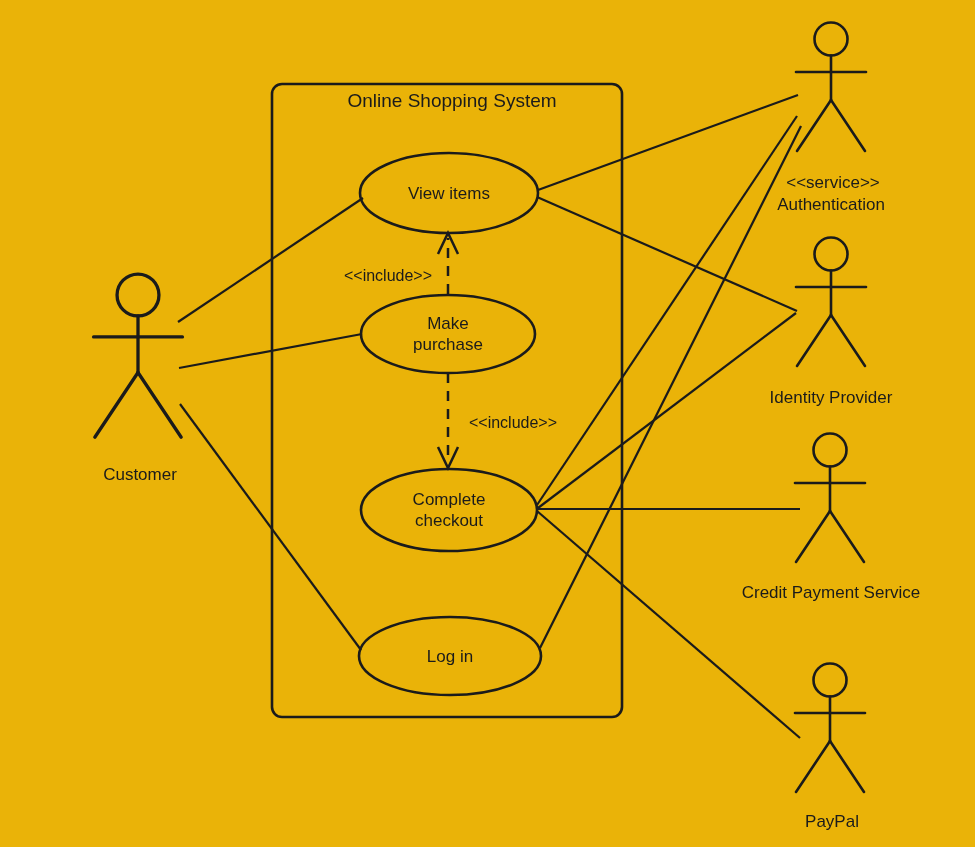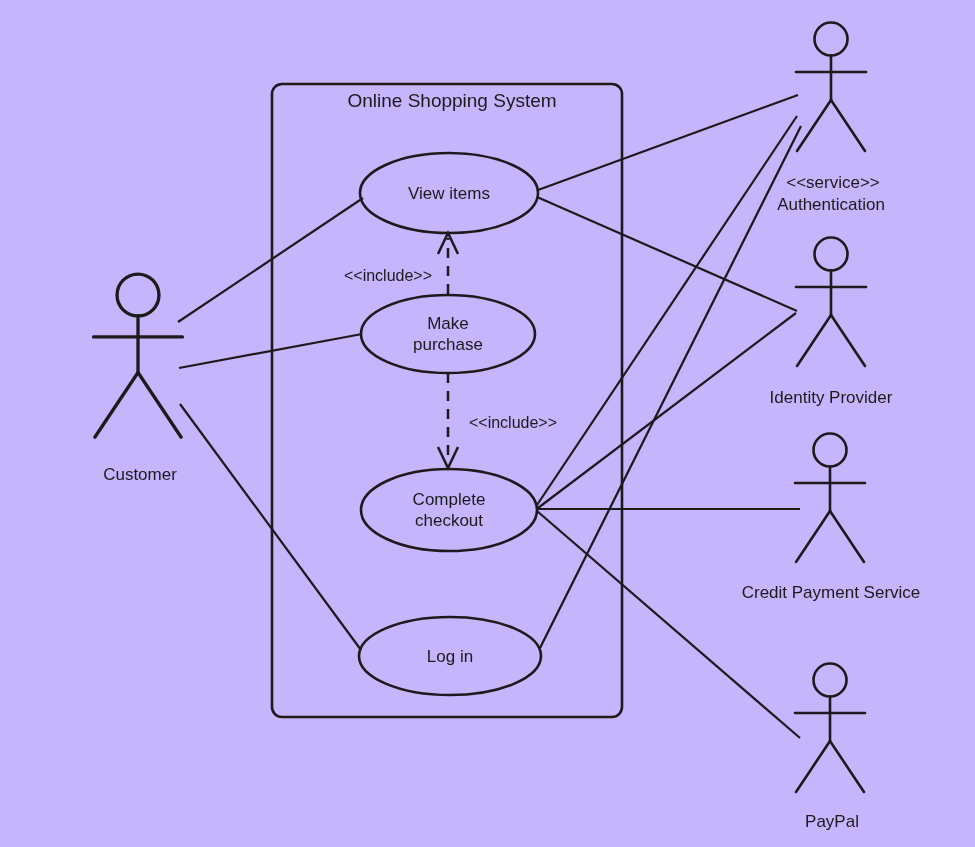--- a/index.html
+++ b/index.html
@@ -4,21 +4,21 @@
 <style>
   html, body {
     margin: 0;
     padding: 0;
     background: #ffffff;
   }
   .canvas {
     width: 975px;
     height: 847px;
     position: relative;
-    background: #c4b5fd;
+    background: #eab308;
     font-family: "Liberation Sans", sans-serif;
   }
   svg text {
     font-family: "Liberation Sans", sans-serif;
     fill: #1b1b1b;
   }
   .shape {
     fill: none;
     stroke: #1b1b1b;
   }

